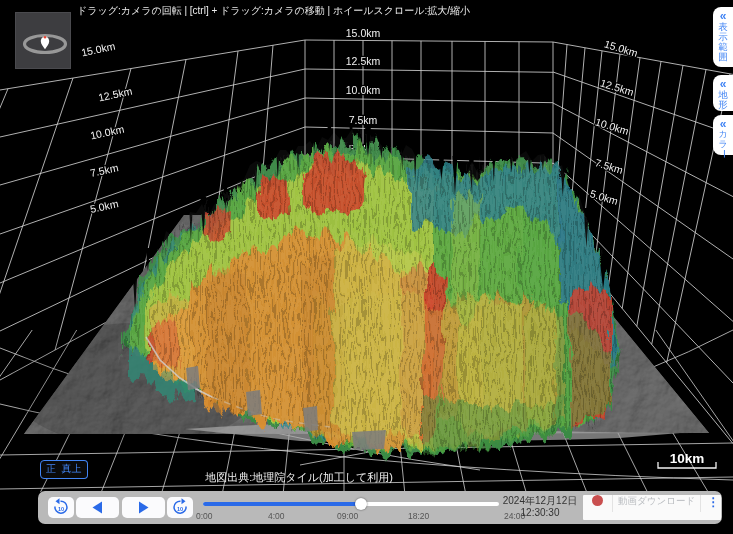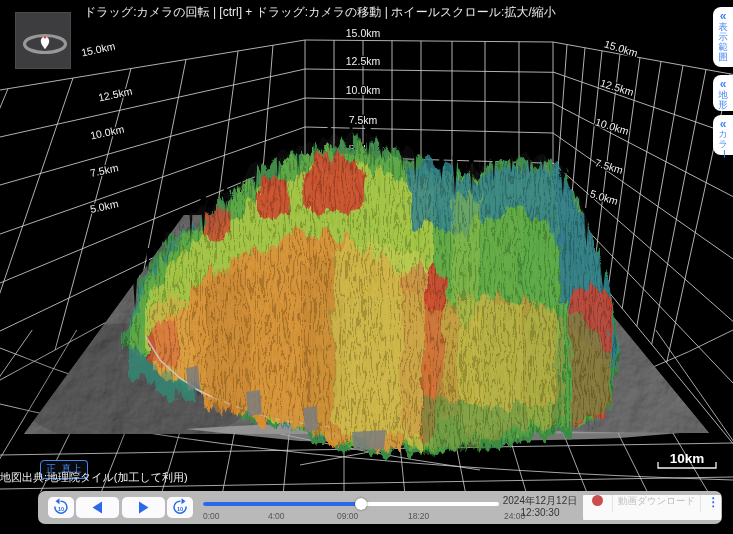--- a/index.html
+++ b/index.html
@@ -1,20 +1,20 @@
 <!DOCTYPE html>
 <html><head><meta charset="utf-8"><style>
 *{margin:0;padding:0;box-sizing:border-box}
 body{width:733px;height:534px;background:#000;overflow:hidden;font-family:"Liberation Sans",sans-serif;position:relative}
-.hint{position:absolute;left:84px;top:4px;color:#eee;font-size:12px}
+.hint{position:absolute;left:77px;top:4px;color:#eee;font-size:10px}
 .logo{position:absolute;left:15px;top:12px;width:56px;height:57px;background:#3d3d40;border:1px solid #4a4a4e}
 .sideBtn{position:absolute;right:0;width:20px;background:#fff;border-radius:8px 0 0 8px;color:#4285f4;text-align:center;font-size:9.5px;line-height:10px;padding-top:3px}
 .sideBtn .ar{font-size:12px;line-height:12px;font-weight:bold}
 .viewBtn{position:absolute;top:460px;height:19px;background:#0a0a0a;border:1px solid #4285f4;color:#4285f4;font-size:10px;line-height:16px;text-align:center}
-.attr{position:absolute;top:470px;left:0;width:584px;text-align:left;color:#f0f0f0;font-size:11px}
+.attr{position:absolute;top:470px;left:7px;width:584px;text-align:center;color:#f0f0f0;font-size:11px}
 .bar{position:absolute;left:38px;top:491px;width:684px;height:33px;background:#b9b9b9;border-radius:7px}
 .pbtn{position:absolute;top:6px;height:21px;background:#fbfbfd;border-radius:5px}
 .times{position:absolute;top:20px;color:#555;font-size:8.5px}
 .date{position:absolute;top:4px;color:#333;font-size:10px;text-align:center;line-height:12px;white-space:nowrap}
 .recbox{position:absolute;left:545px;top:4px;width:138px;height:25px;background:#fafafa;border-radius:1px;display:flex;align-items:flex-start;white-space:nowrap}
 </style></head>
 <body>
 <div class="hint">ドラッグ:カメラの回転 | [ctrl] + ドラッグ:カメラの移動 | ホイールスクロール:拡大/縮小</div>
 <svg width="733" height="534" style="position:absolute;left:0;top:0">
 <g>
@@ -232,21 +232,21 @@
  <div class="pbtn" style="left:129px;width:26px"><svg width="26" height="21" viewBox="0 0 26 21">
         <g stroke="#2a6ae8" fill="none" stroke-width="1.5">
           <path d="M13.5 4.2 A6 6 0 1 0 19 9.5"></path>
         </g>
         <path d="M14.5 1.2 L18.5 4.2 L14.5 7.2 Z" fill="#2a6ae8"></path>
         <text x="13" y="13.8" font-size="5.5" fill="#2a6ae8" text-anchor="middle" font-weight="bold">10</text>
       </svg></div>
  <div style="position:absolute;left:165px;top:11px;width:296px;height:3.5px;background:#fff;border-radius:2px"></div>
  <div style="position:absolute;left:165px;top:11px;width:159px;height:3.5px;background:#2a6ae8;border-radius:2px"></div>
  <div style="position:absolute;left:317px;top:6.5px;width:12px;height:12px;background:#fff;border-radius:50%;box-shadow:0 0 2px rgba(0,0,0,.6)"></div>
- <div class="times" style="left:165px">0:00</div>
+ <div class="times" style="left:158px">0:00</div>
  <div class="times" style="left:230px">4:00</div>
  <div class="times" style="left:299px">09:00</div>
  <div class="times" style="left:370px">18:20</div>
  <div class="times" style="left:466px">24:00</div>
  <div class="date" style="left:452px;width:100px">2024年12月12日<br>12:30:30</div>
  <div class="recbox">
    <div style="width:11px;height:11px;border-radius:50%;background:#c94f4f;margin-left:9px;flex-shrink:0"></div>
    <div style="width:1px;height:17px;background:#e3e3e3;margin-left:9px;flex-shrink:0"></div>
    <div style="color:#b9bcc0;font-size:9.5px;padding:0 5px">動画ダウンロード</div>
    <div style="width:1px;height:17px;background:#e3e3e3;flex-shrink:0"></div>

